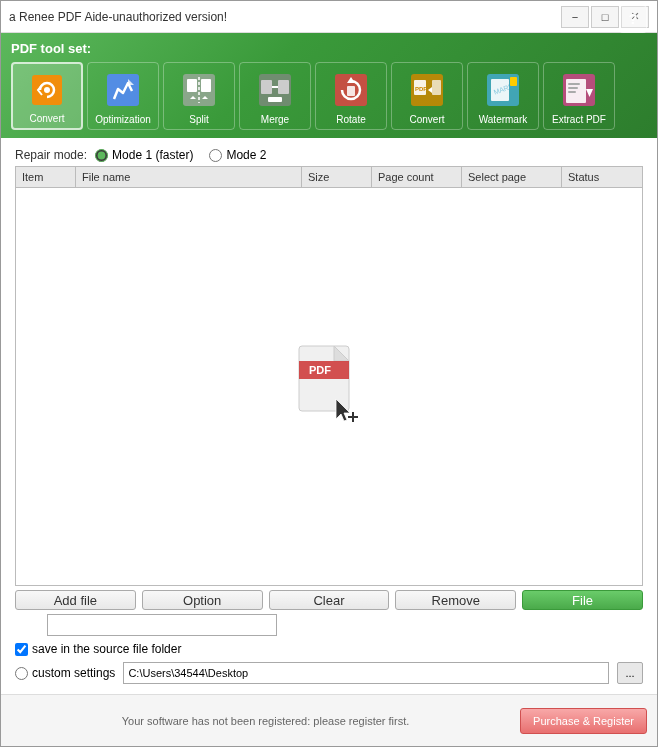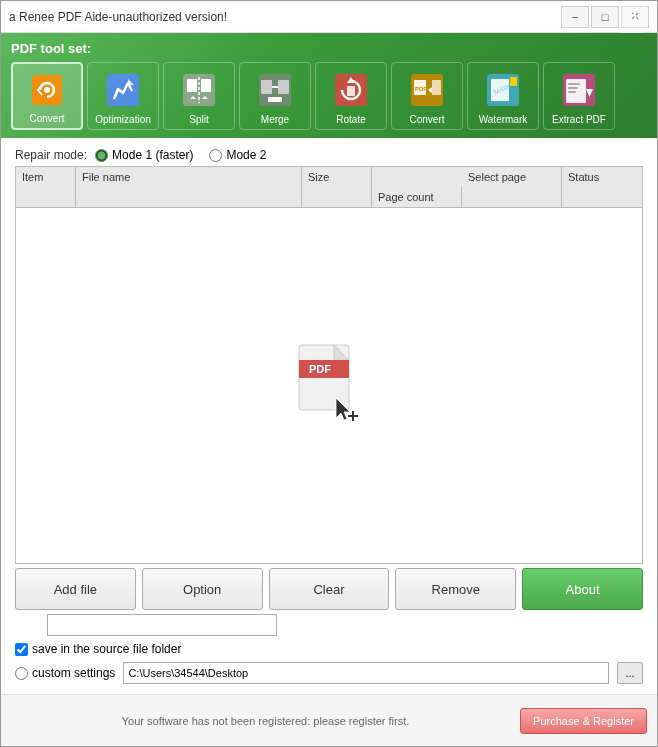--- a/index.html
+++ b/index.html
@@ -191,21 +191,21 @@
       padding: 4px 6px;
       font-size: 11px;
       color: #333;
       border-right: 1px solid #bbb;
       flex-shrink: 0;
     }
 
     .file-table-header-cell.item { width: 60px; }
     .file-table-header-cell.filename { flex: 1; }
     .file-table-header-cell.size { width: 70px; }
-    .file-table-header-cell.pagecount { width: 90px; margin-top: 20px; }
+    .file-table-header-cell.pagecount { width: 90px; }
     .file-table-header-cell.selectpage { width: 100px; }
     .file-table-header-cell.status { width: 80px; border-right: none; }
 
     .file-table-body {
       flex: 1;
       display: flex;
       align-items: center;
       justify-content: center;
       background: #fff;
       position: relative;
@@ -219,21 +219,21 @@
     }
 
     .action-buttons {
       display: flex;
       gap: 6px;
       flex-shrink: 0;
     }
 
     .action-btn {
       flex: 1;
-      height: 42px;
+      height: 20px;
       border: 1px solid #aaa;
       border-radius: 3px;
       cursor: pointer;
       font-size: 13px;
       background: linear-gradient(to bottom, #f8f8f8, #e8e8e8);
       color: #333;
     }
 
     .action-btn.about {
       background: linear-gradient(to bottom, #6acc6a, #4aaa4a);
@@ -491,21 +491,21 @@
           </svg>
         </div>
       </div>
     </div>
 
     <div class="action-buttons">
       <button class="action-btn">Add file</button>
       <button class="action-btn">Option</button>
       <button class="action-btn">Clear</button>
       <button class="action-btn">Remove</button>
-      <button class="action-btn about">About</button>
+      <button class="action-btn about">File</button>
     </div>
 
     <div class="output-section">
       <div class="output-row">
         <div style="width:24px;"></div>
         <input type="text" class="output-text-input" style="max-width: 230px;">
       </div>
       <div class="output-row">
         <label class="checkbox-item">
           <input type="checkbox" checked="" style="">

